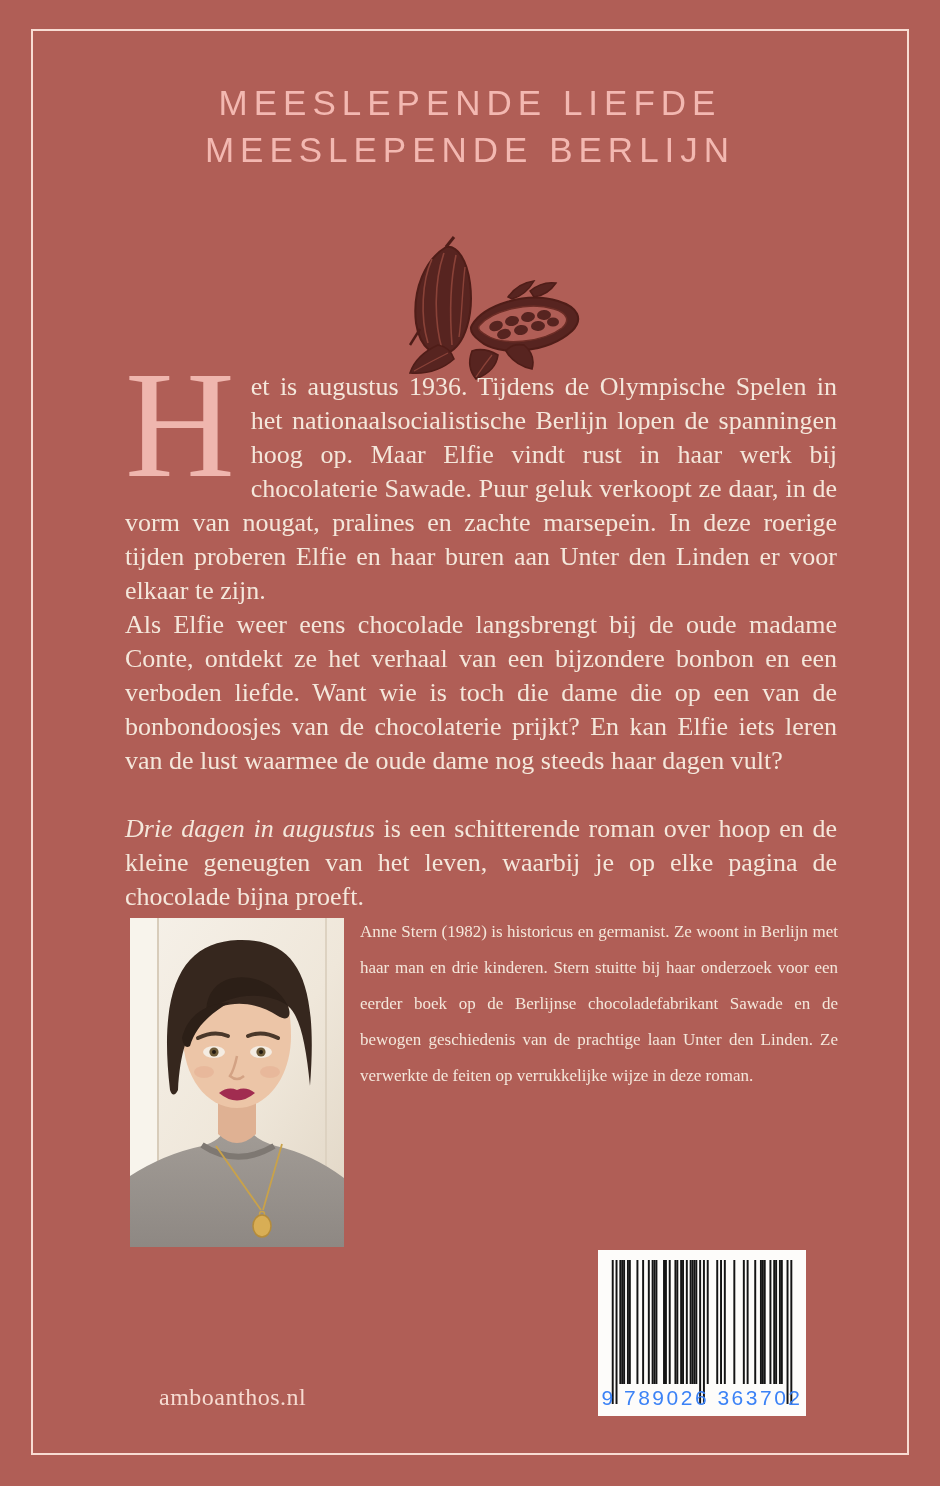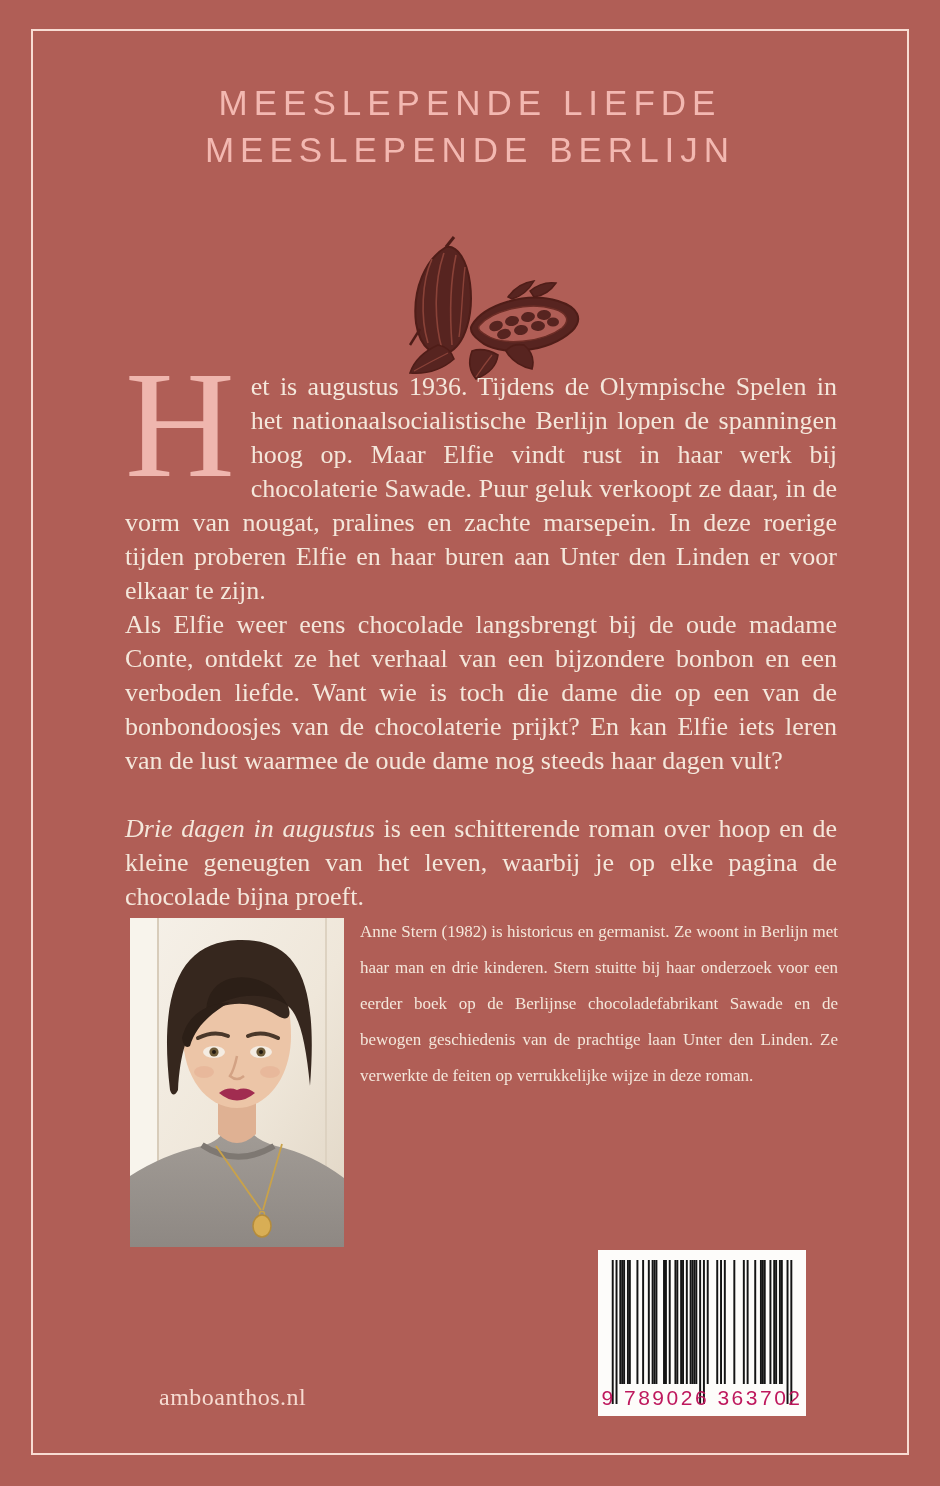--- a/index.html
+++ b/index.html
@@ -70,21 +70,21 @@
     position:absolute;left:598px;top:1250px;
     width:208px;height:166px;
     background:#fdfcfa;
   }
   .barcode svg{position:absolute;left:0;top:0;}
   .barcode-digits{
     position:absolute;left:0;right:0;bottom:6px;
     text-align:center;
     font-family:"Liberation Sans", sans-serif;
     font-size:21px;letter-spacing:2.5px;
-    color:#be185d;
+    color:#3b82f6;
     white-space:pre;
   }
   
   .publisher{
     position:absolute;left:128px;top:1384px;
     font-size:24px;color:#f6dbd1;
     letter-spacing:0.5px;
     margin-left:31px;
   }
 </style>

